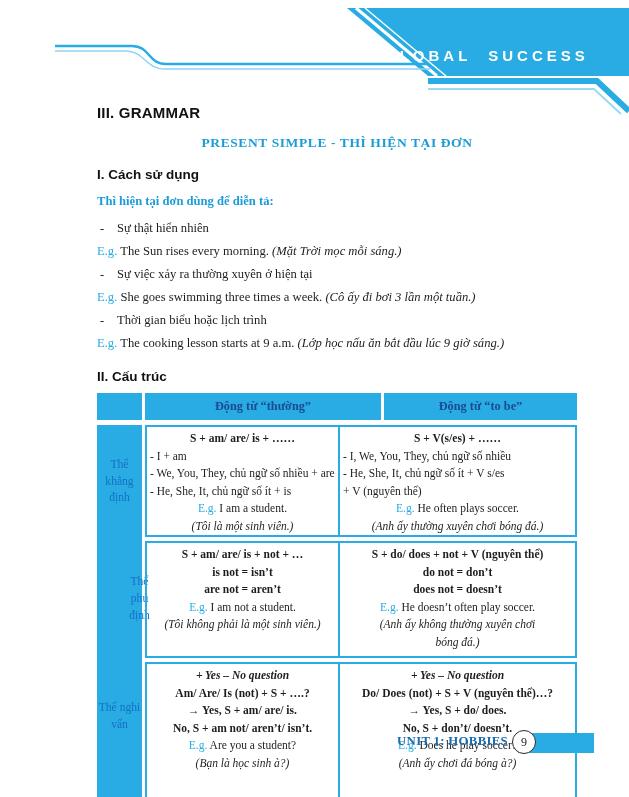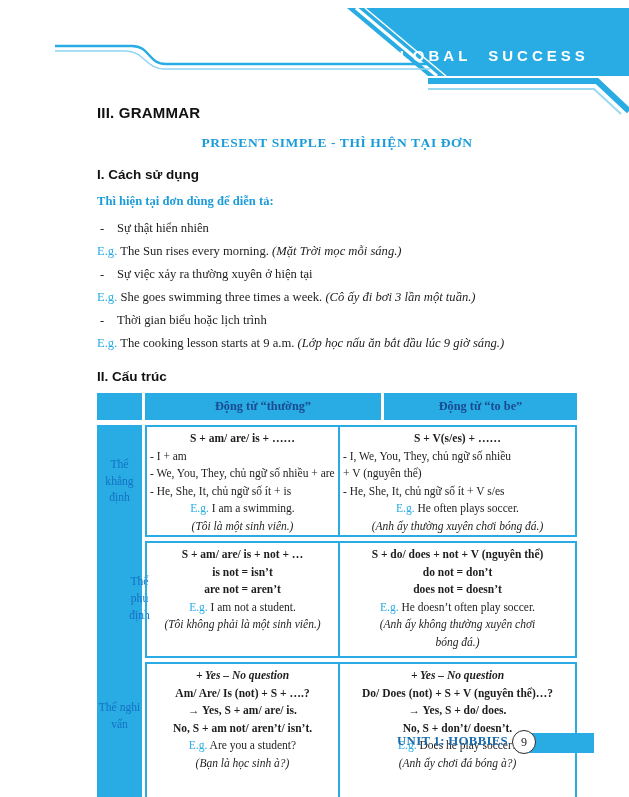--- a/index.html
+++ b/index.html
@@ -150,29 +150,29 @@
         <div class="rows">
 
           <div class="trow tr1">
             <div class="cell c1">
               <div class="f">S + am/ are/ is + ……</div>
               <div class="n">- I + am</div>
               <div class="n">- We, You, They, chủ ngữ số nhiều + are</div>
               <div class="n">- He, She, It, chủ ngữ số ít + is</div>
               <div class="ex">
                 <span class="eg">E.g.</span>
-                <span>I am a swimming.</span>
+                <span>I am a student.</span>
               </div>
               <div class="tr-line">(Tôi là một sinh viên.)</div>
             </div>
             <div class="cell c2">
               <div class="f">S + V(s/es) + ……</div>
               <div class="n">- I, We, You, They, chủ ngữ số nhiều</div>
+              <div class="n">- He, She, It, chủ ngữ số ít + V s/es</div>
               <div class="n">+ V (nguyên thể)</div>
-              <div class="n">- He, She, It, chủ ngữ số ít + V s/es</div>
               <div class="ex">
                 <span class="eg">E.g.</span>
                 <span>He often plays soccer.</span>
               </div>
               <div class="tr-line">(Anh ấy thường xuyên chơi bóng đá.)</div>
             </div>
           </div>
 
           <div class="trow tr2">
             <div class="cell c1">

